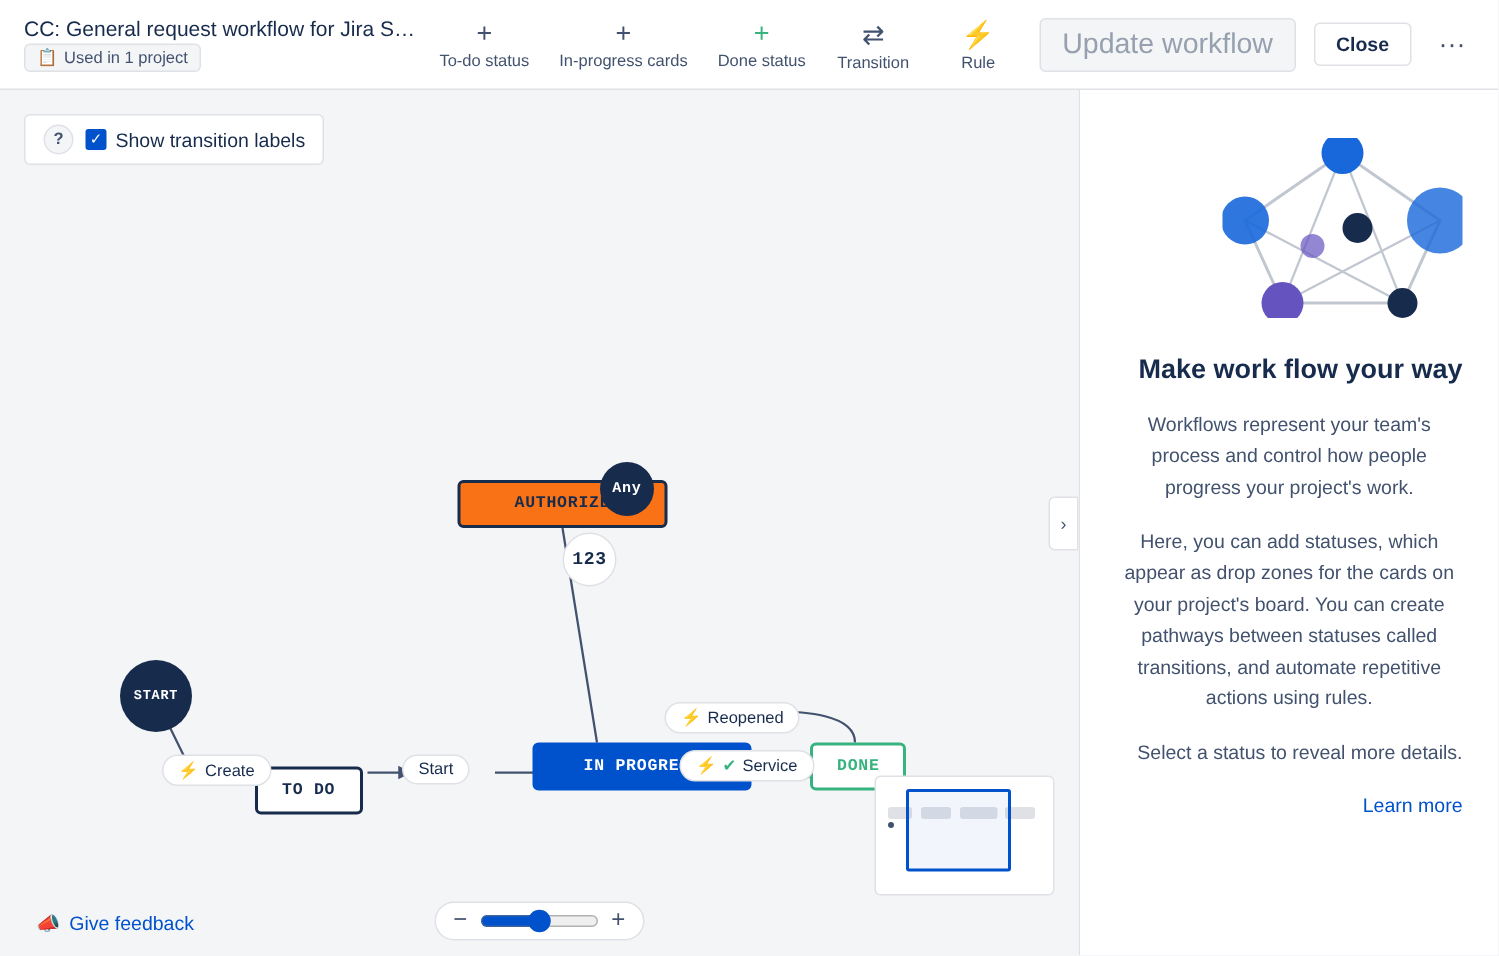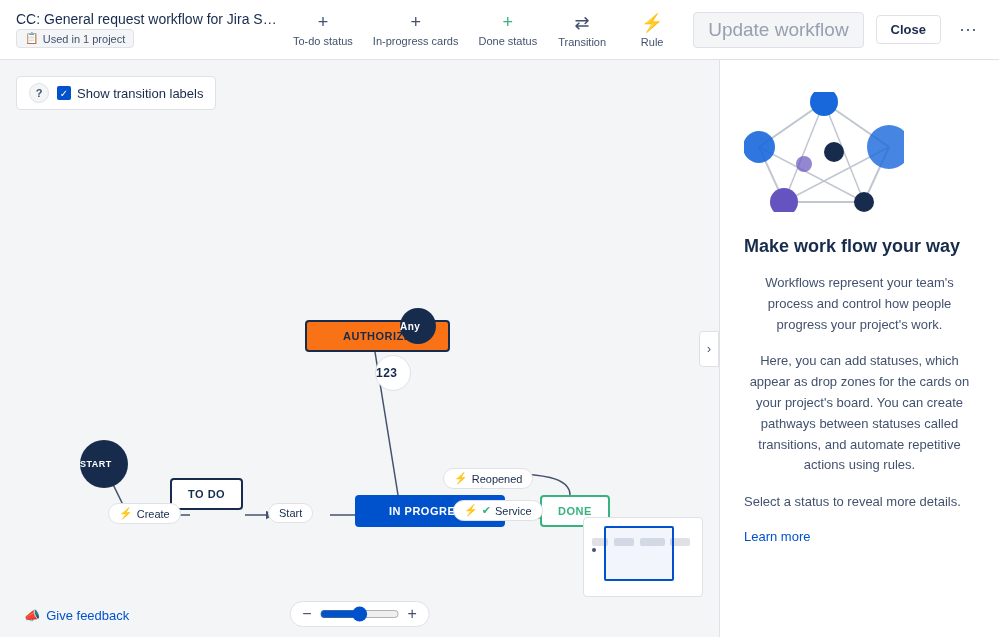--- a/index.html
+++ b/index.html
@@ -62,30 +62,30 @@
     
     .collapse-btn {
       position: absolute; right: 0; top: 50%; transform: translateY(-50%);
       width: 20px; height: 36px; background: #fff; border: 1px solid #dfe1e6;
       border-radius: 4px 0 0 4px; display: flex; align-items: center; justify-content: center;
       cursor: pointer; z-index: 10; color: #42526e; font-size: 12px;
     }
 
     
     .node {
-      position: absolute; display: flex; align-items: center; justify-content: flex-start;
-      font-size: 11px; font-weight: 600; letter-spacing: 0.5px;
+      position: absolute; display: flex; align-items: center; justify-content: center;
+      font-size: 11px; font-weight: 600; letter-spacing: 0.5px; font-family: Liberation Mono, monospace;
     }
     .node-start {
       width: 48px; height: 48px; border-radius: 50%; background: #172b4d; color: #fff;
       font-size: 9px; left: 80px; top: 380px;
     }
     .node-todo {
       padding: 8px 16px; border: 2px solid #172b4d; border-radius: 4px; background: #fff;
-      color: #172b4d; left: 170px; top: 418px;
+      color: #172b4d; left: 170px; top: 451px;
     }
     .node-inprogress {
       padding: 8px 32px; border: 2px solid #0052cc; border-radius: 4px; background: #0052cc;
       color: #fff; left: 355px; top: 435px;
     }
     .node-done {
       padding: 8px 16px; border: 2px solid #36b37e; border-radius: 4px; background: #fff;
       color: #36b37e; border-radius: 4px; left: 540px; top: 435px;
     }
     .node-authorize {
@@ -142,21 +142,21 @@
     
     .give-feedback {
       position: absolute; bottom: 10px; left: 16px;
       display: flex; align-items: center; gap: 6px; cursor: pointer;
       font-size: 13px; color: #0052cc; padding: 4px 8px; border-radius: 4px;
     }
 
     
     .right-panel {
       width: 280px; background: #fff; border-left: 1px solid #dfe1e6;
-      display: flex; flex-direction: column; align-items: flex-start; justify-content: flex-start;
+      display: flex; flex-direction: column; align-items: flex-end; justify-content: flex-start;
       padding: 32px 24px; text-align: center;
     }
     .panel-graphic { width: 160px; height: 120px; position: relative; margin-bottom: 24px; }
     .panel-title { font-size: 18px; font-weight: 600; color: #172b4d; margin-bottom: 16px; }
     .panel-desc { font-size: 13px; color: #42526e; line-height: 1.6; margin-bottom: 16px; }
     .panel-link { color: #0052cc; font-size: 13px; cursor: pointer; text-decoration: none; }
   </style>
 </head>
 <body>
 

